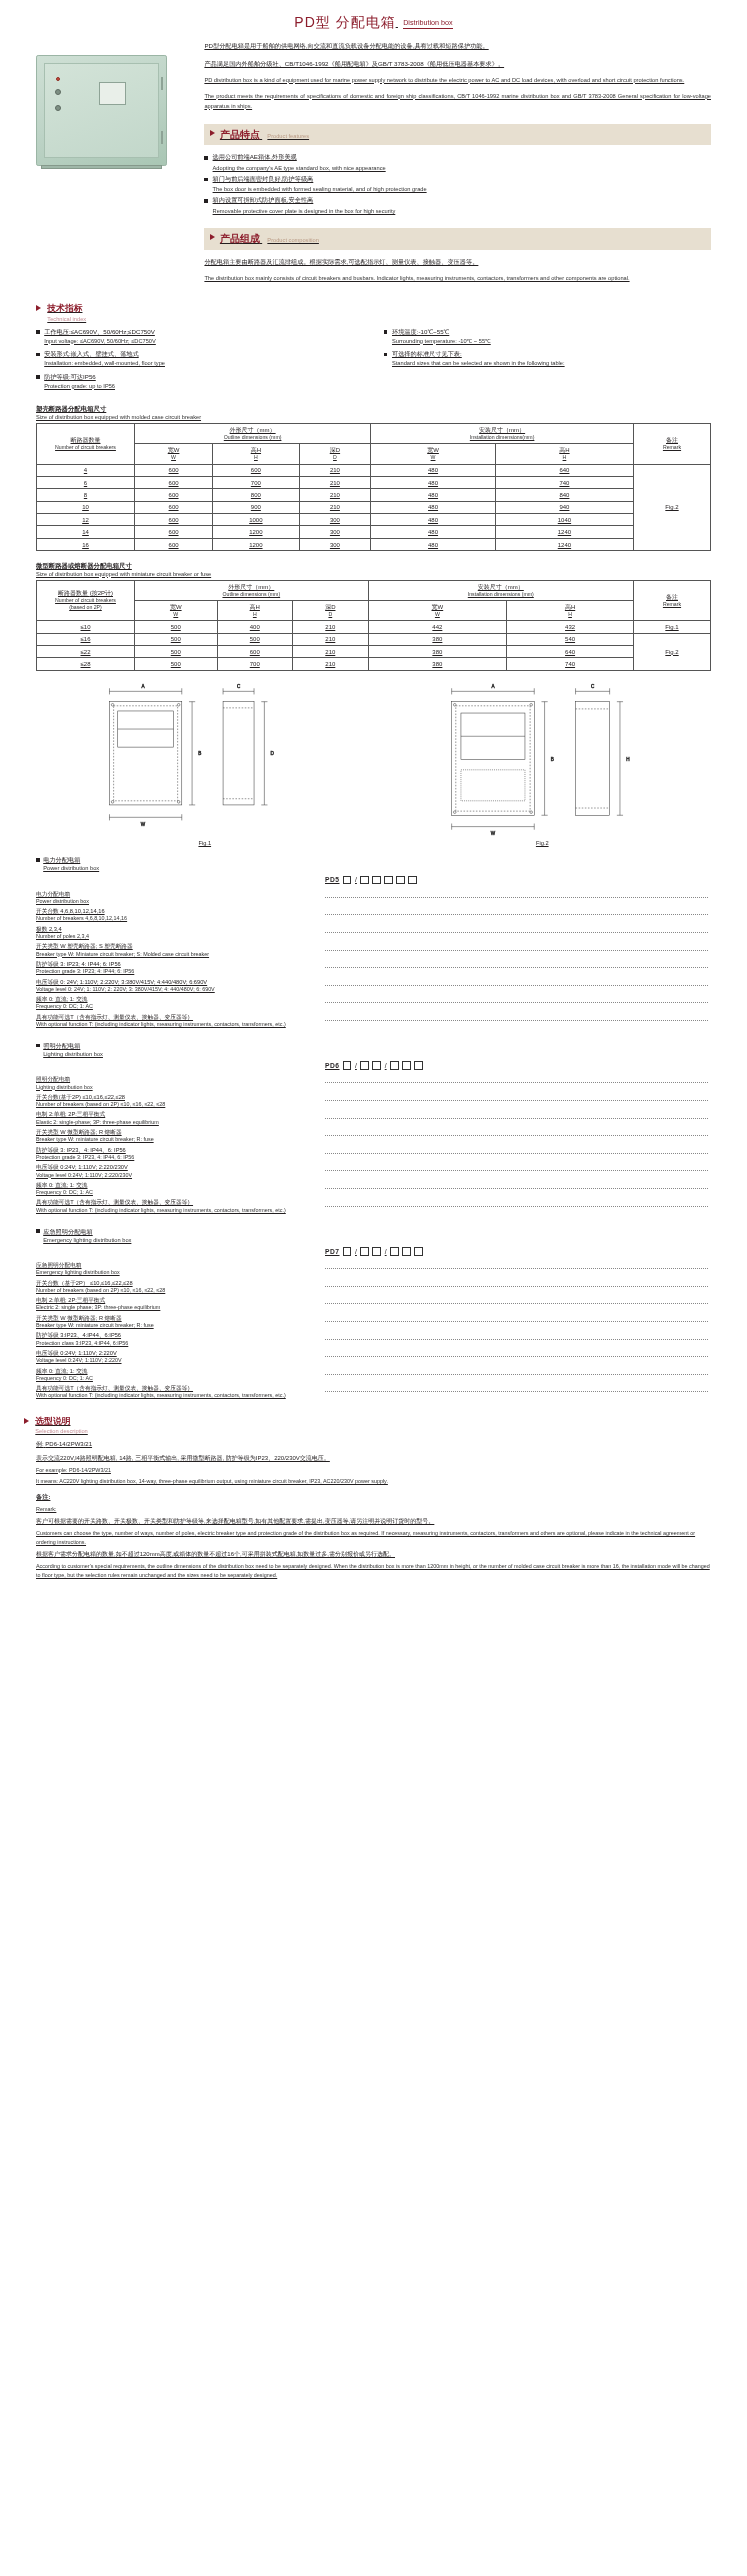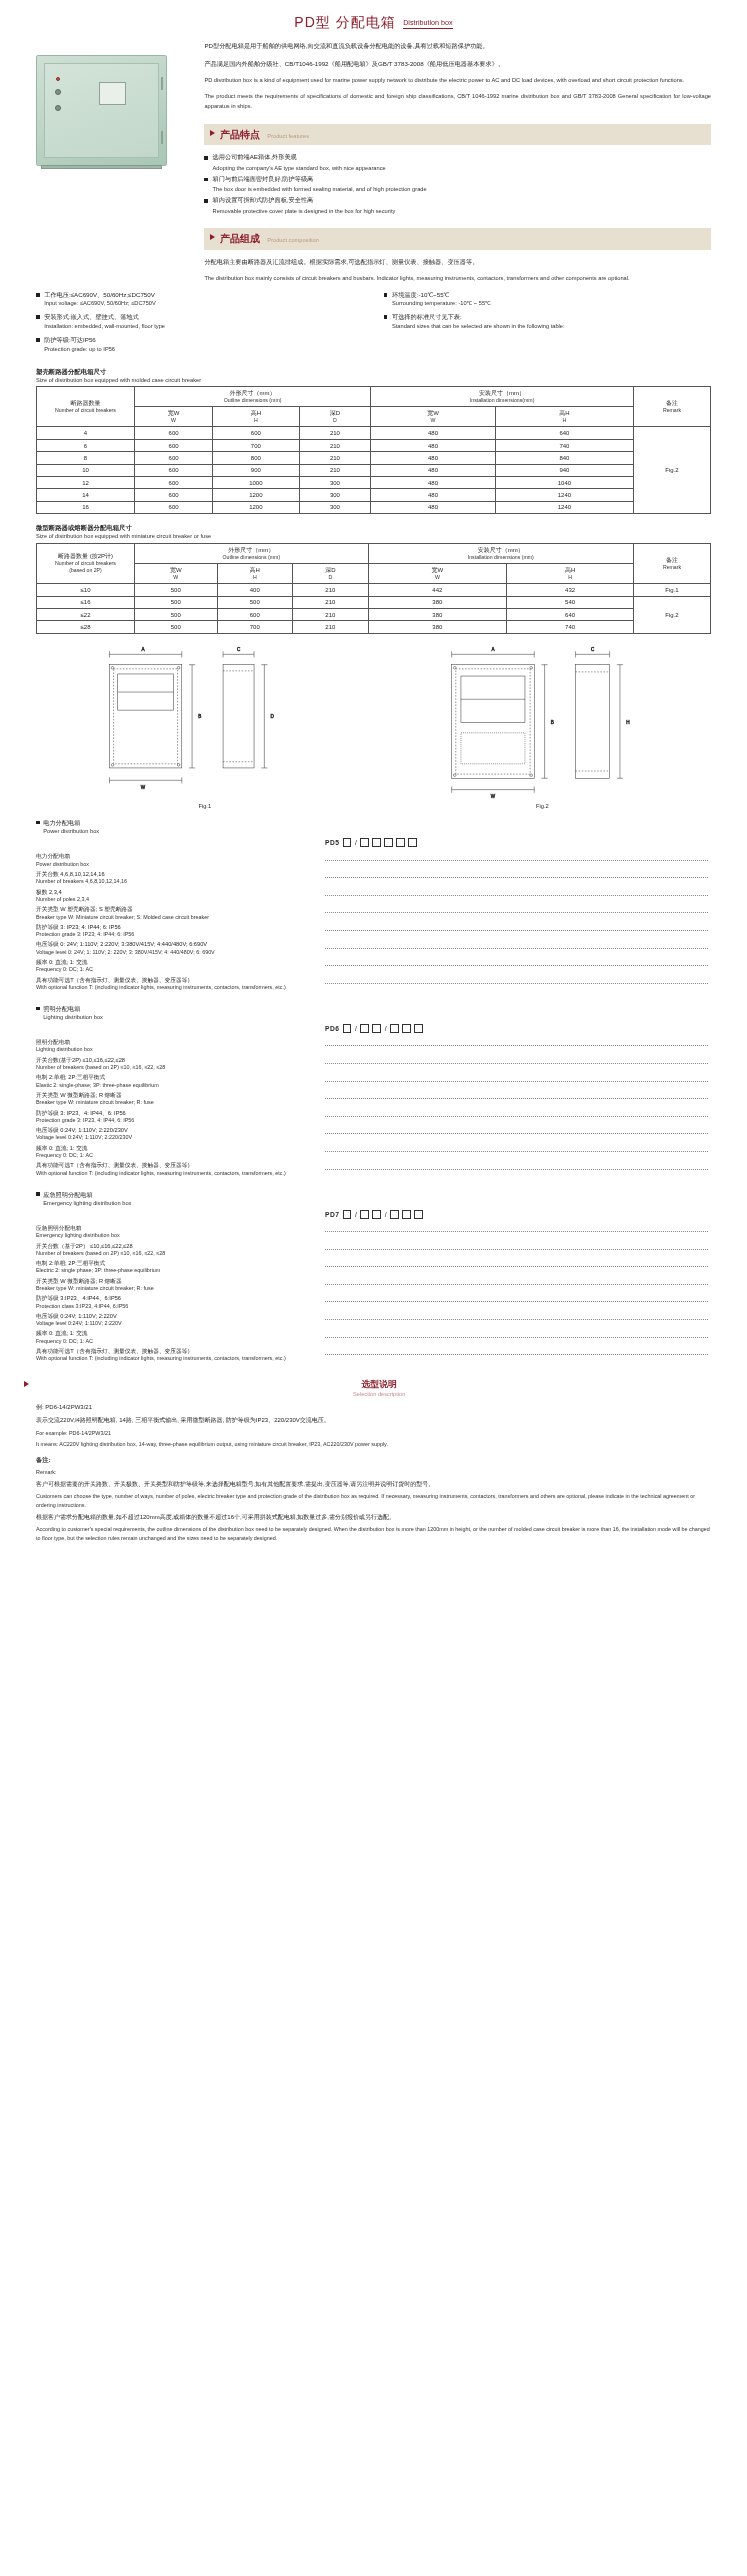--- a/index.html
+++ b/index.html
@@ -4,21 +4,21 @@
 <style>
   * { box-sizing: border-box; }
   body {
     margin: 0;
     padding: 0;
     width: 747px;
     background: #ffffff;
     font-family: "Liberation Sans", sans-serif;
     color: #231f20;
   }
-  .page { width: 747px; position: relative; padding: 0 0 20.6px 0; }
+  .page { width: 747px; position: relative; padding: 0 0 20.6px 0; text-decoration: underline; }
 
   
   .title-wrap { text-align: center; padding: 14.4px 0 4.1px 0; }
   .title-cn {
     display: inline-block;
     color: #8c1d2c;
     font-size: 14px;
     letter-spacing: 1px;
     vertical-align: middle;
   }
@@ -230,20 +230,27 @@
       <div class="sec-head-bar">
         <span class="tri"></span>
         <span class="cn">产品组成</span>
         <span class="en">Product   composition</span>
       </div>
       <p class="body">分配电箱主要由断路器及汇流排组成。根据实际需求,可选配指示灯、测量仪表、接触器、变压器等。</p>
       <p class="body en">The distribution box mainly consists of circuit breakers and busbars. Indicator lights, measuring instruments, contactors, transformers and other components are optional.</p>
     </div>
   </div>
 
+  <div style="padding:0 36px;">
+    <div class="sec-head" style="margin-top:13.4px;">
+      <span class="tri"></span>
+      <span class="cn">技术指标</span>
+      <span class="en">Technical index</span>
+    </div>
+  </div>
   <div class="tech-wrap">
     <div class="tech-col">
       <ul>
         <li>
           <span>工作电压:≤AC690V、50/60Hz;≤DC750V</span>
           <span class="en">Input voltage: ≤AC690V, 50/60Hz; ≤DC750V</span>
         </li>
         <li>
           <span>安装形式:嵌入式、壁挂式、落地式</span>
           <span class="en">Installation: embedded, wall-mounted, floor type</span>
@@ -710,21 +717,21 @@
             <div class="lead"></div>
           </div>
         <div class="nrow">
             <div class="lbl"><span>具有功能可选T（含有指示灯、测量仪表、接触器、变压器等）</span><span class="en">With optional function T: (including indicator lights, measuring instruments, contactors, transformers, etc.)</span></div>
             <div class="lead"></div>
           </div>
       </div>
     </div>
   </div>
 
-  <div style="padding:0 24px;text-align:center;">
+  <div style="padding:0 24px;">
     <div class="sec-head" style="margin-top:15.5px;">
       <span class="tri"></span>
       <span class="cn">选型说明</span>
       <span class="en">Selection description</span>
     </div>
   </div>
   <div class="sel-body">
     <p>
       <span>例:</span>
       <span>PD6-14/2PW3/21</span>

